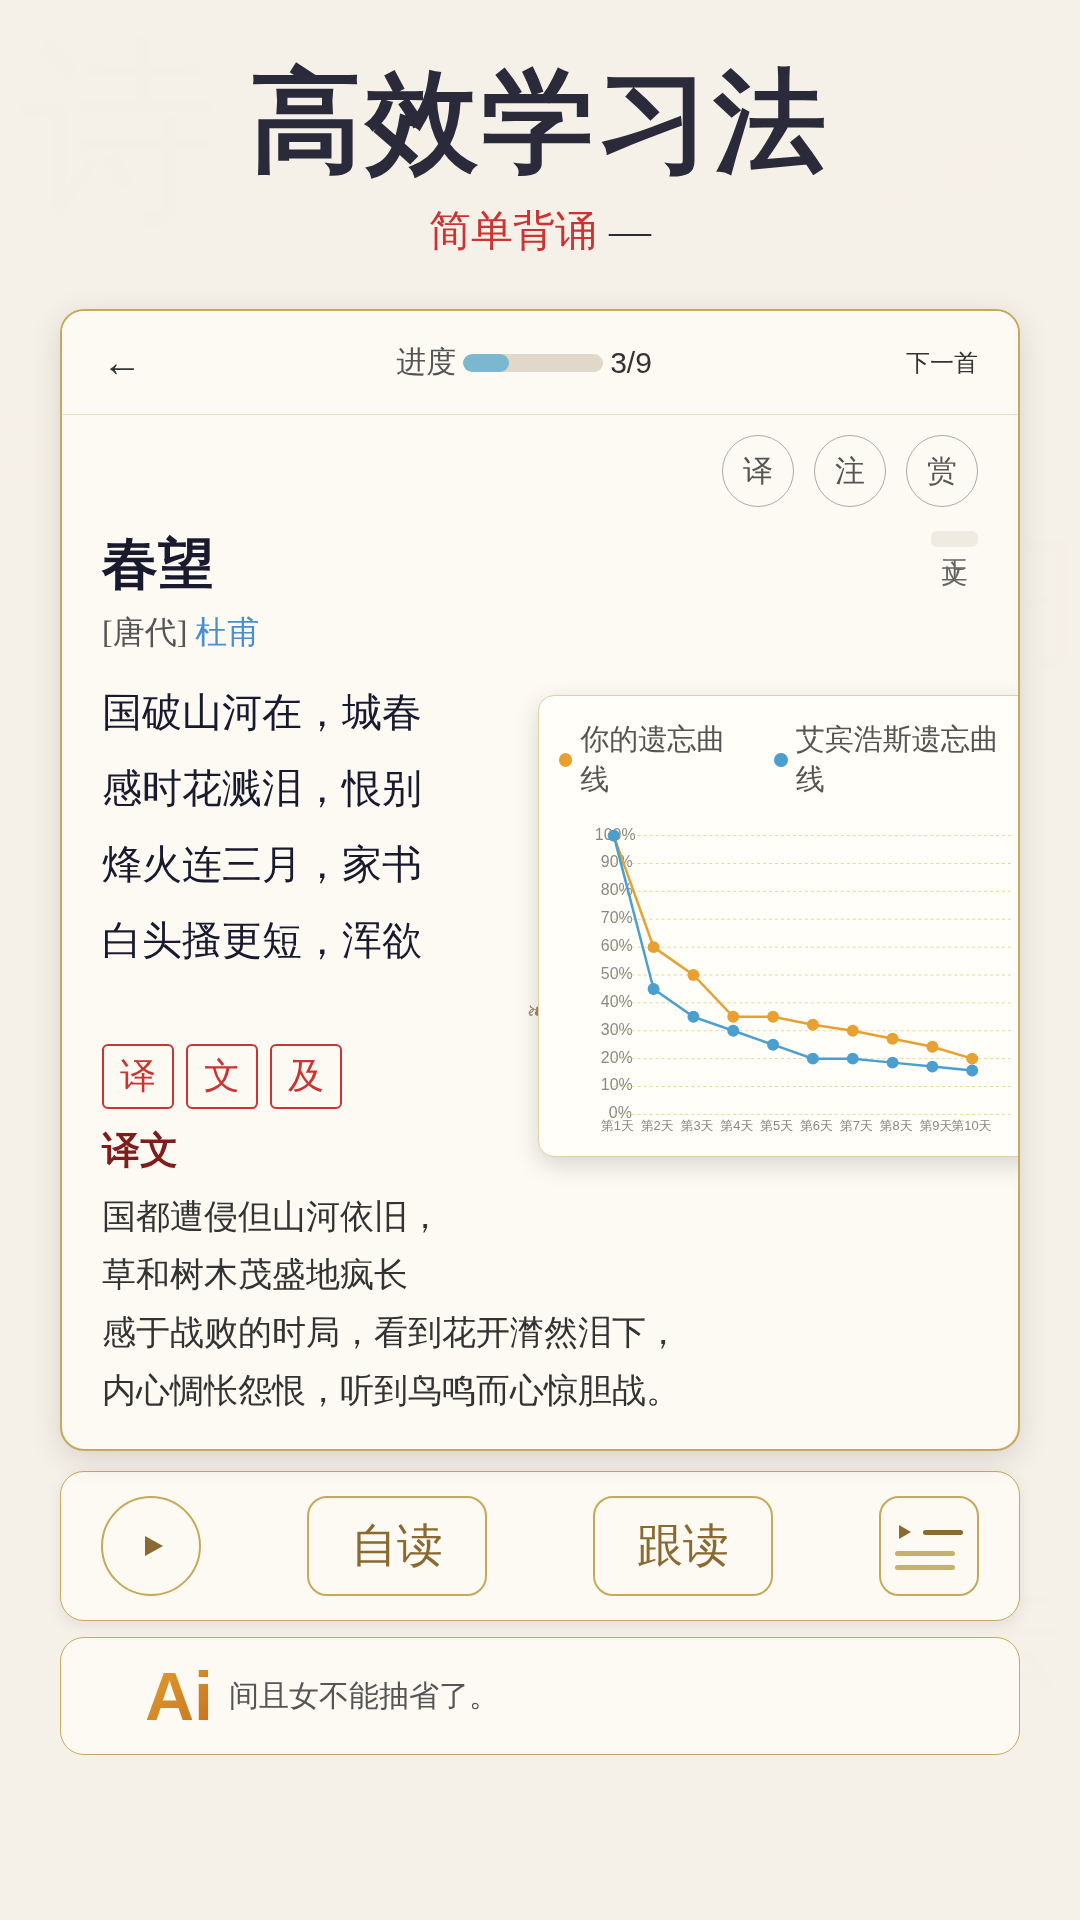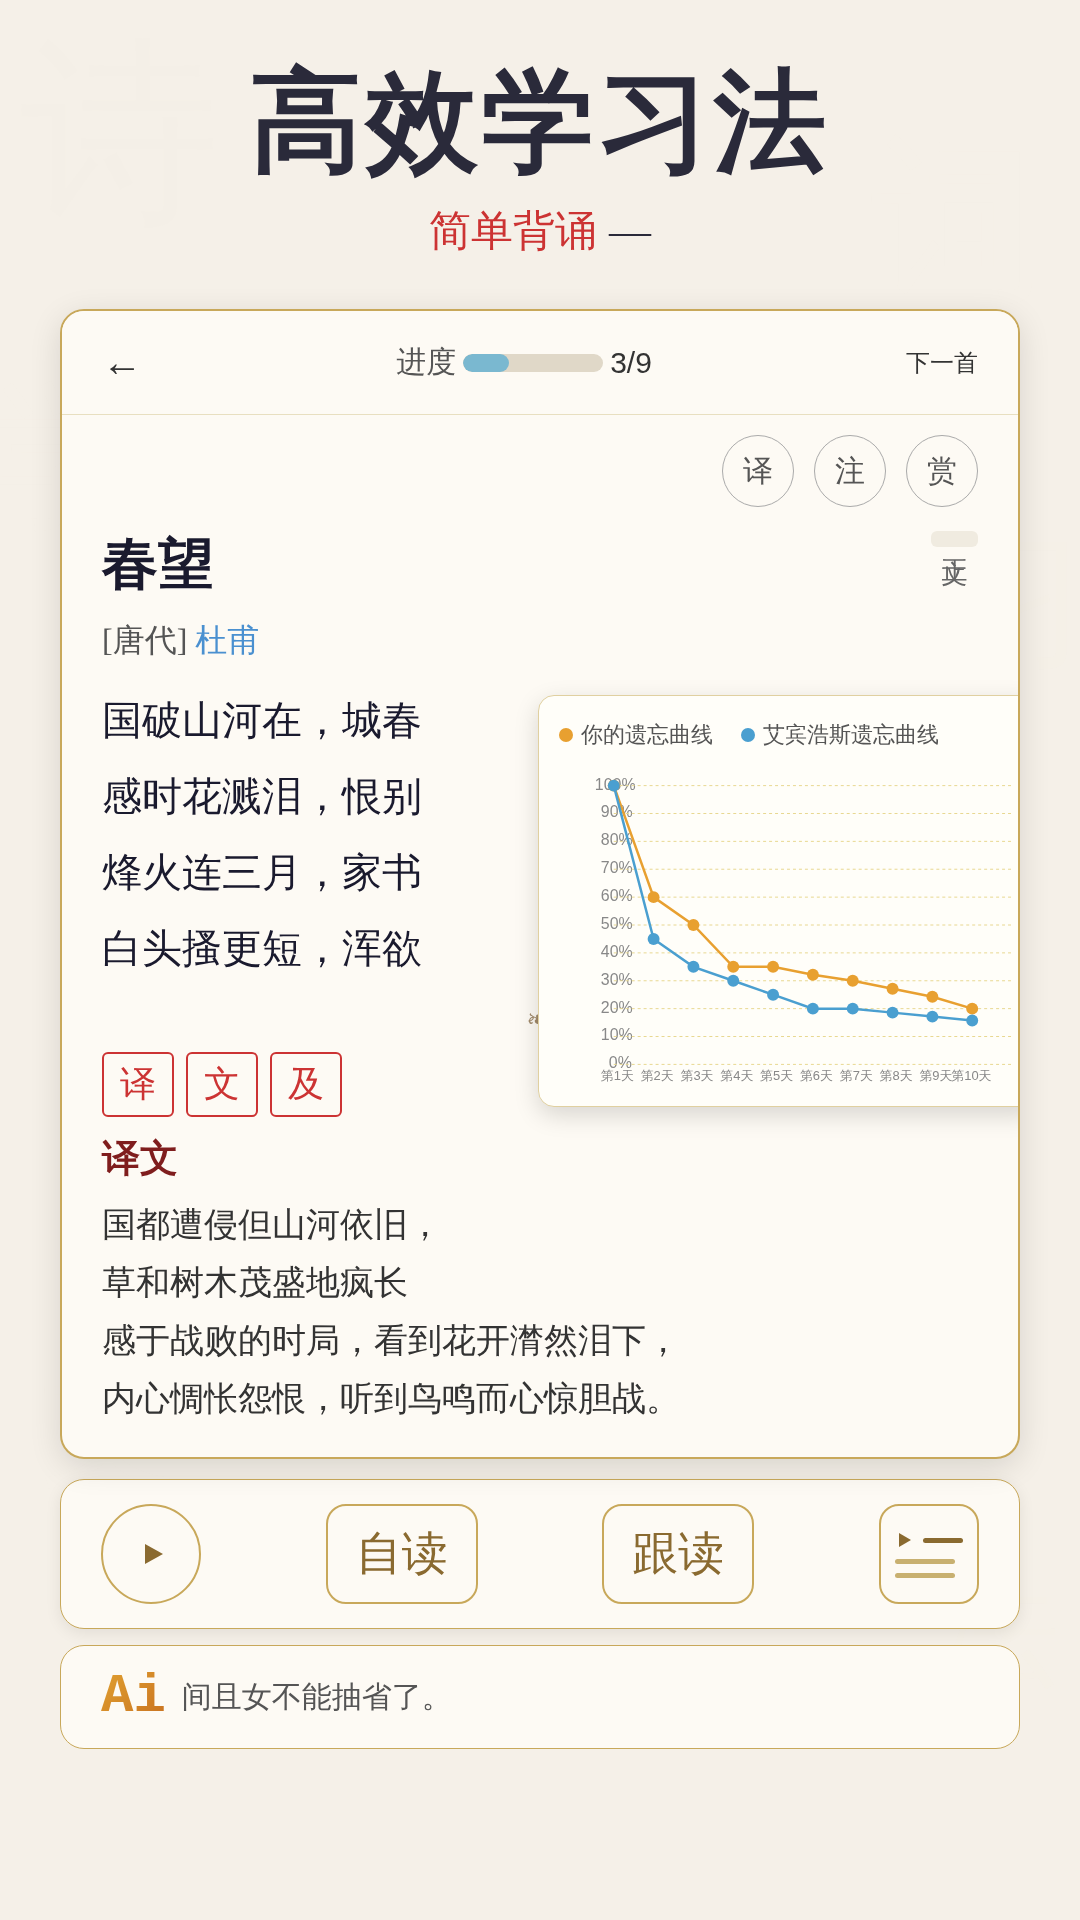--- a/index.html
+++ b/index.html
@@ -170,21 +170,21 @@
     .poem-title-left {}
     .poem-title {
       font-size: 56px;
       font-weight: bold;
       color: #1a1a2e;
       font-family: Liberation Sans, sans-serif;
     }
     .poem-author {
       font-size: 32px;
       color: #4a90d0;
-      margin-top: 16px;
+      margin-top: 8px;
     }
     .poem-author .dynasty {
       color: #555;
     }
     .poem-mode-tag {
       writing-mode: vertical-rl;
       font-size: 26px;
       color: #666;
       background: #f0ebe0;
       padding: 8px 6px;
@@ -257,21 +257,21 @@
       border: 1.5px solid #e0d0a0;
       border-radius: 16px;
       padding: 24px 20px 16px;
       box-shadow: 0 8px 24px rgba(0,0,0,0.15);
       z-index: 10;
     }
     .chart-legend {
       display: flex;
       gap: 28px;
       margin-bottom: 16px;
-      font-size: 22px;
+      font-size: 29px;
       color: #555;
       font-family: sans-serif;
     }
     .legend-item {
       display: flex;
       align-items: center;
       gap: 8px;
     }
     .legend-dot {
       width: 14px;
@@ -310,21 +310,21 @@
       width: 100px;
       height: 100px;
       border-radius: 50%;
       border: 2px solid #c8a85a;
       display: flex;
       align-items: center;
       justify-content: center;
       background: transparent;
     }
     .toolbar-icon-rect {
-      width: 152px;
+      width: 180px;
       height: 100px;
       border-radius: 20px;
       border: 2px solid #c8a85a;
       display: flex;
       align-items: center;
       justify-content: center;
       font-size: 46px;
       color: #8a6a30;
       background: transparent;
       font-family: 'STSong', serif;
@@ -347,28 +347,29 @@
       background: #fdfaf4;
       border: 1.5px solid #c8a85a;
       border-radius: 24px;
       padding: 24px 40px;
       display: flex;
       align-items: center;
       gap: 16px;
       overflow: hidden;
     }
     .ai-badge {
-      font-size: 54px;
+      font-size: 68px;
       font-weight: 900;
-      font-family: Liberation Mono, monospace;
+      font-family: Liberation Sans, sans-serif;
       background: linear-gradient(135deg, #e0a030, #c87020);
       -webkit-background-clip: text;
       -webkit-text-fill-color: transparent;
       background-clip: text;
       line-height: 1;
+      margin-left: 44px;
     }
     .ai-text {
       font-size: 30px;
       color: #555;
       font-family: 'STSong', serif;
     }
 
   </style>
 </head>
 <body>

